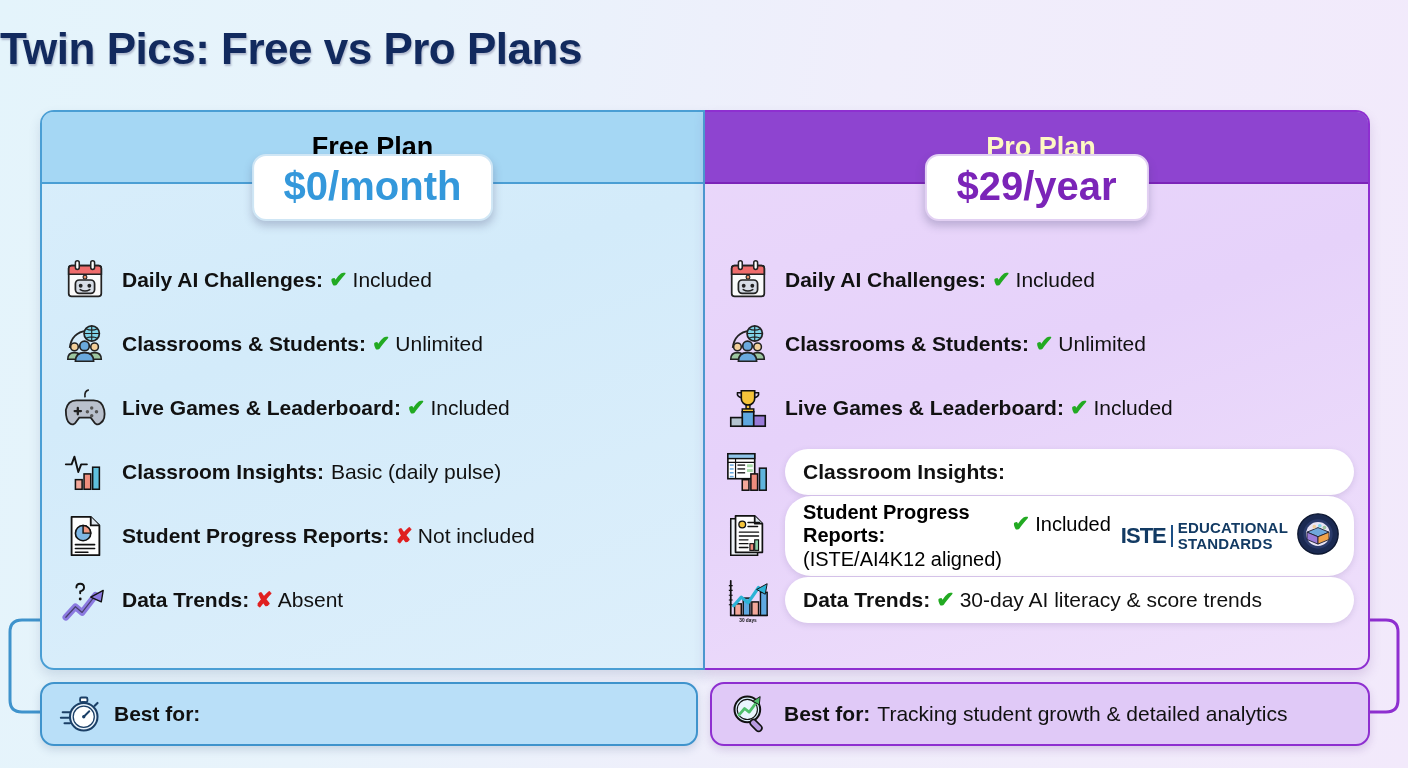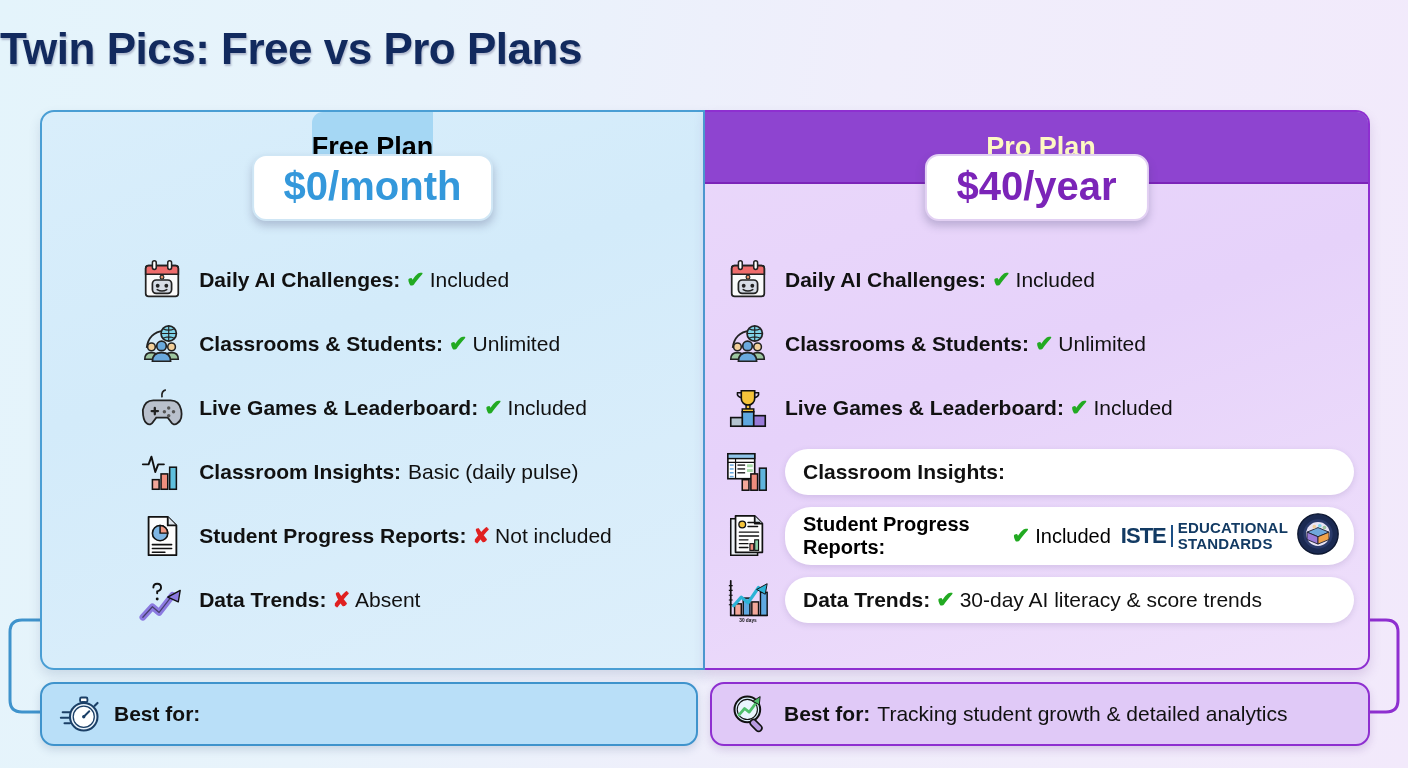--- a/index.html
+++ b/index.html
@@ -21,21 +21,20 @@
 
   
   .panels { position:absolute; left:40px; top:110px; width:1330px; height:560px; display:flex; }
 
   .panel { position:relative; width:50%; display:flex; flex-direction:column; }
   .panel.free {
     background: linear-gradient(160deg,#d9eefb 0%, #d3ebfa 40%, #ddeffb 100%);
     border:2px solid #4a9ed4;
     border-radius:14px 0 0 14px;
     box-shadow: 0 6px 12px rgba(60,90,130,.16);
-    align-items: center;
   }
   .panel.pro {
     background: linear-gradient(160deg,#ead8fa 0%, #e6d2fa 45%, #efe0fb 100%);
     border:2px solid #8e2fd0;
     border-left:none;
     border-radius:0 14px 14px 0;
     box-shadow: 0 6px 12px rgba(110,60,150,.18);
   }
 
   .phead {
@@ -231,21 +230,21 @@
           <span class="val">Absent</span>
         </span>
       </div>
 
     </div>
   </div>
 
   <div class="panel pro">
     <div class="phead">Pro Plan</div>
     <div class="price-wrap">
-      <div class="price">$40/year</div>
+      <div class="price">$29/year</div>
     </div>
     <div class="feats">
 
       <div class="row">
         <span class="ricon">
           <svg viewBox="0 0 48 48">
             <rect x="7" y="9" width="34" height="32" rx="3" fill="#fafafa" stroke="#222" stroke-width="1.8"></rect>
             <path d="M7 12a3 3 0 013-3h28a3 3 0 013 3v6H7z" fill="#ef6c6c" stroke="#222" stroke-width="1.8"></path>
             <rect x="14" y="4" width="4" height="9" rx="2" fill="#fff" stroke="#222" stroke-width="1.6"></rect>
             <rect x="30" y="4" width="4" height="9" rx="2" fill="#fff" stroke="#222" stroke-width="1.6"></rect>
@@ -344,20 +343,21 @@
             <rect x="36" y="25" width="0" height="0"></rect>
           </svg>
         </span>
         <span class="pill two">
           <span class="stack">
             <span class="pline">
               <b>Student Progress Reports:</b>
               <span class="chk">✔</span>
               <span class="val">Included</span>
             </span>
+            <span class="pline">(ISTE/AI4K12 aligned)</span>
           </span>
           <span class="badges">
             <span class="iste">
               <span class="iste-word">ISTE</span>
               <span class="iste-bar"></span>
               <span class="iste-sub">
                 <span>EDUCATIONAL</span><br>
                 <span>STANDARDS</span>
               </span>
             </span>

